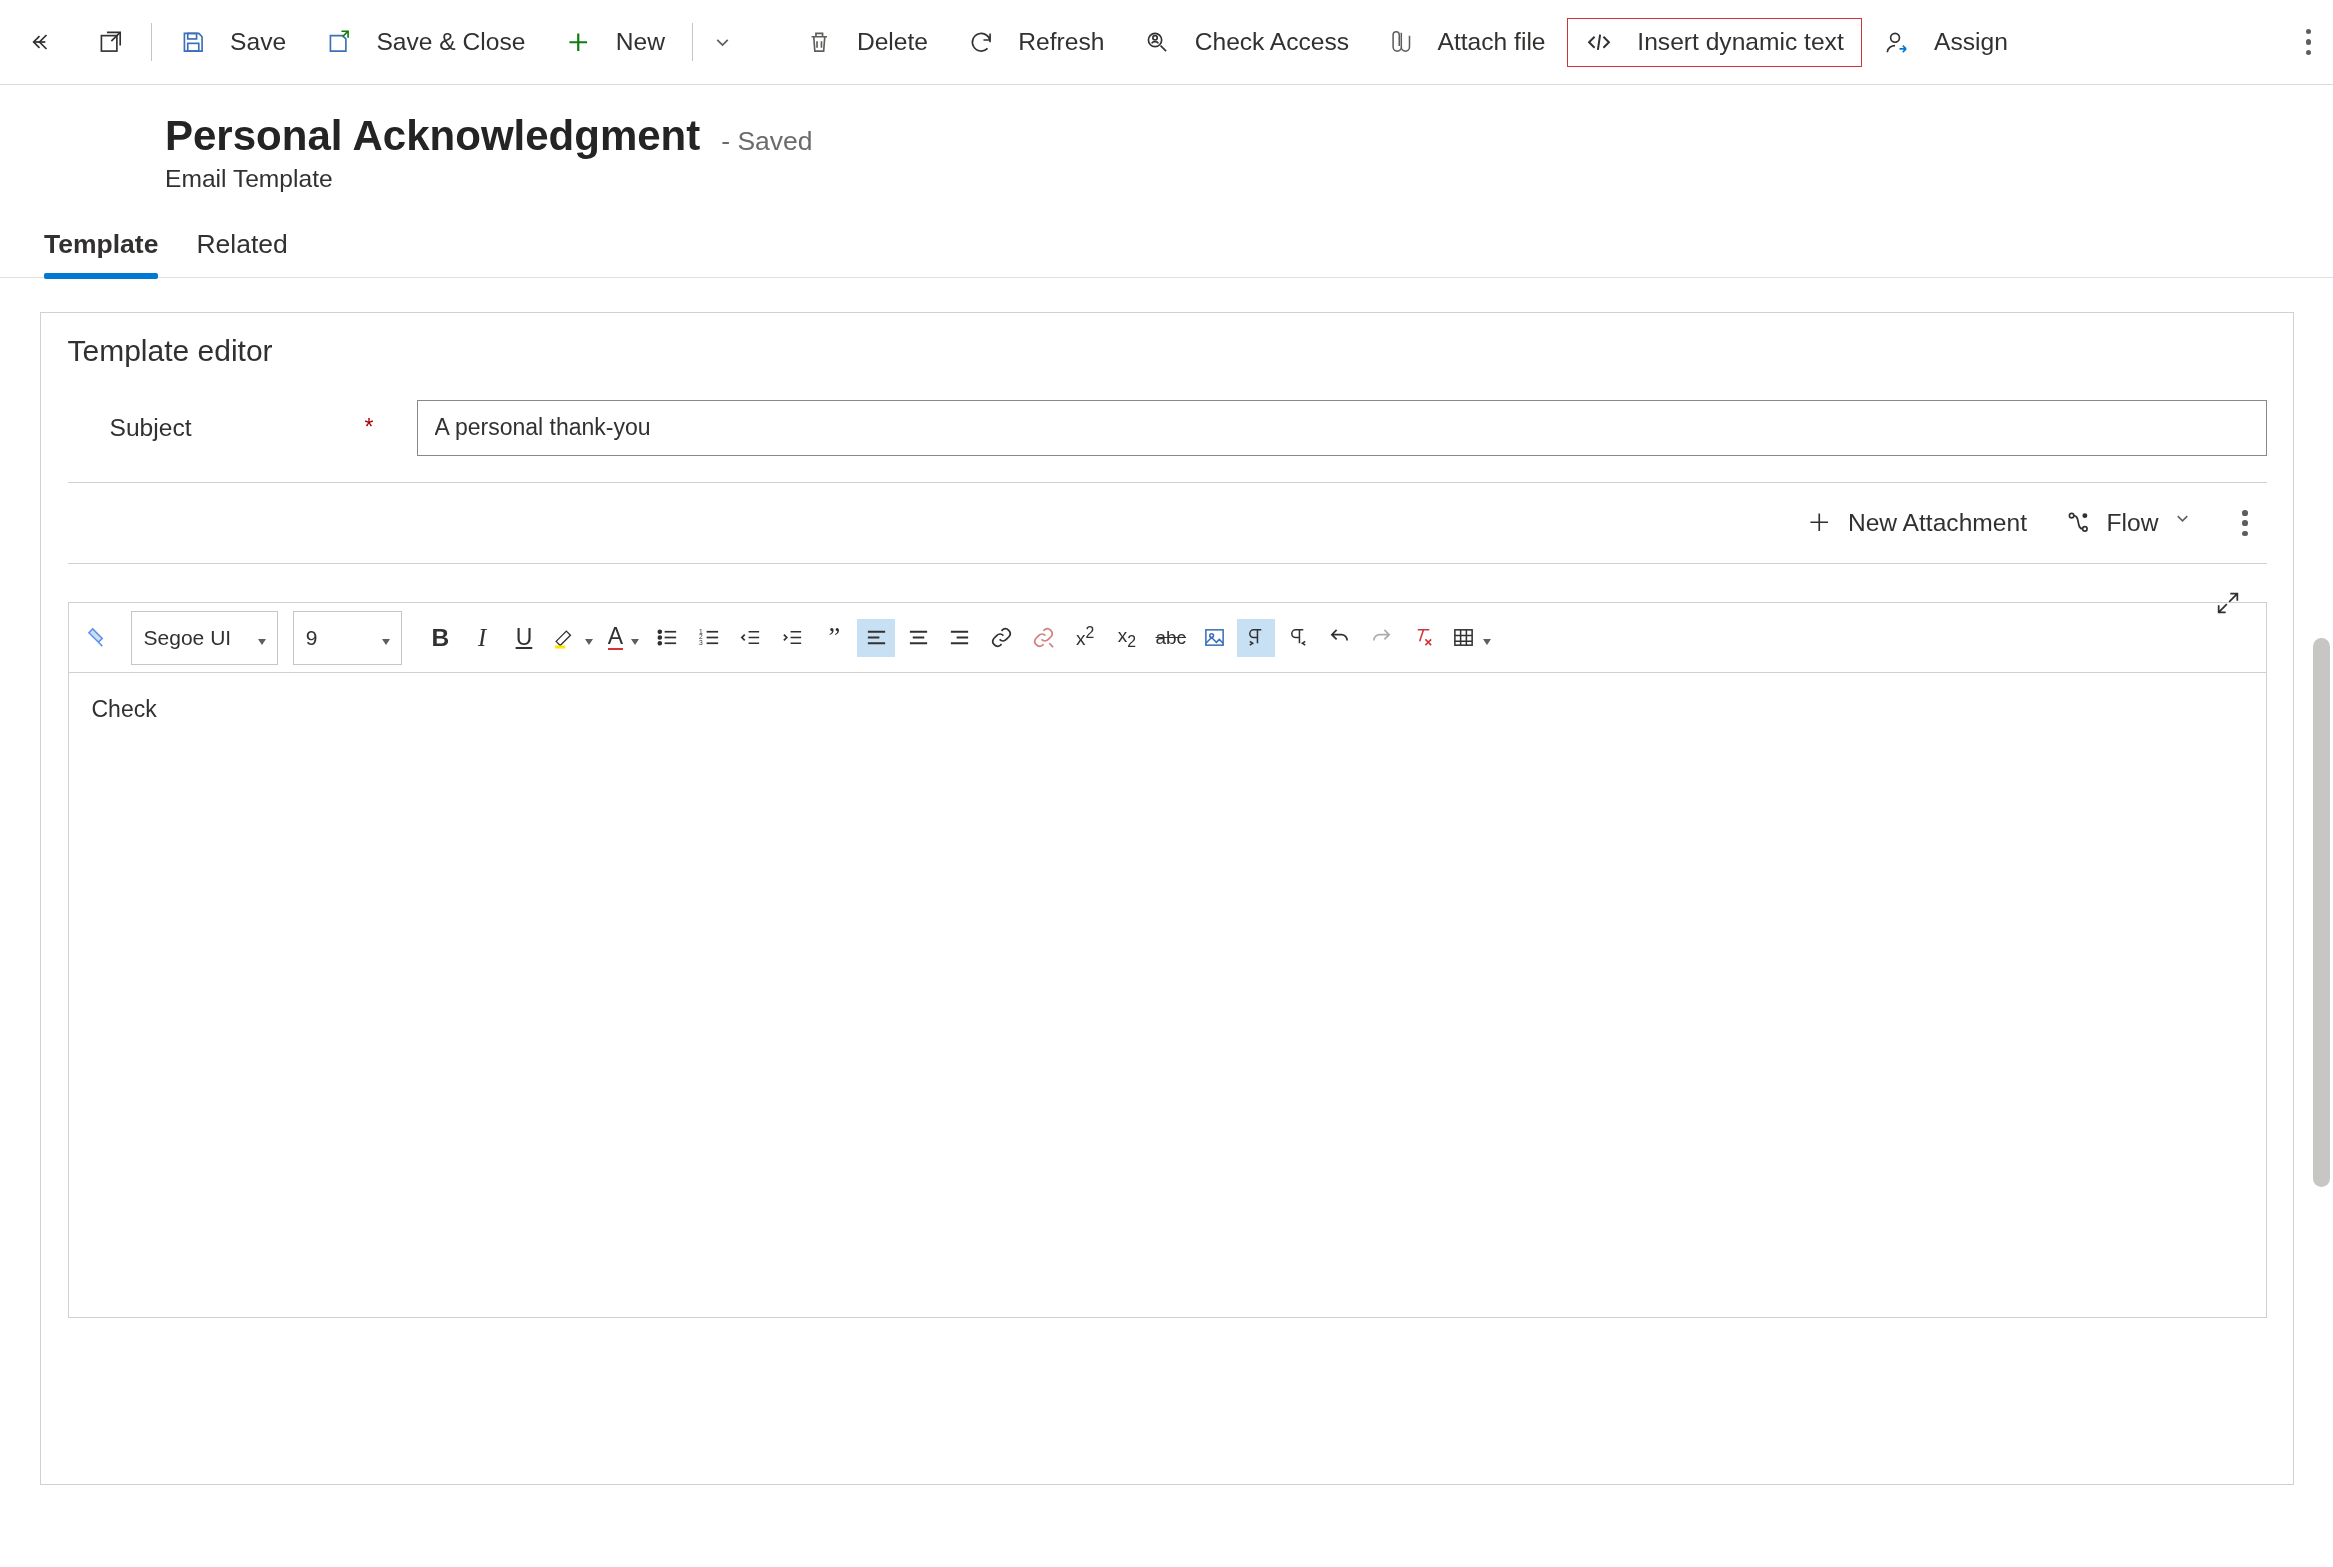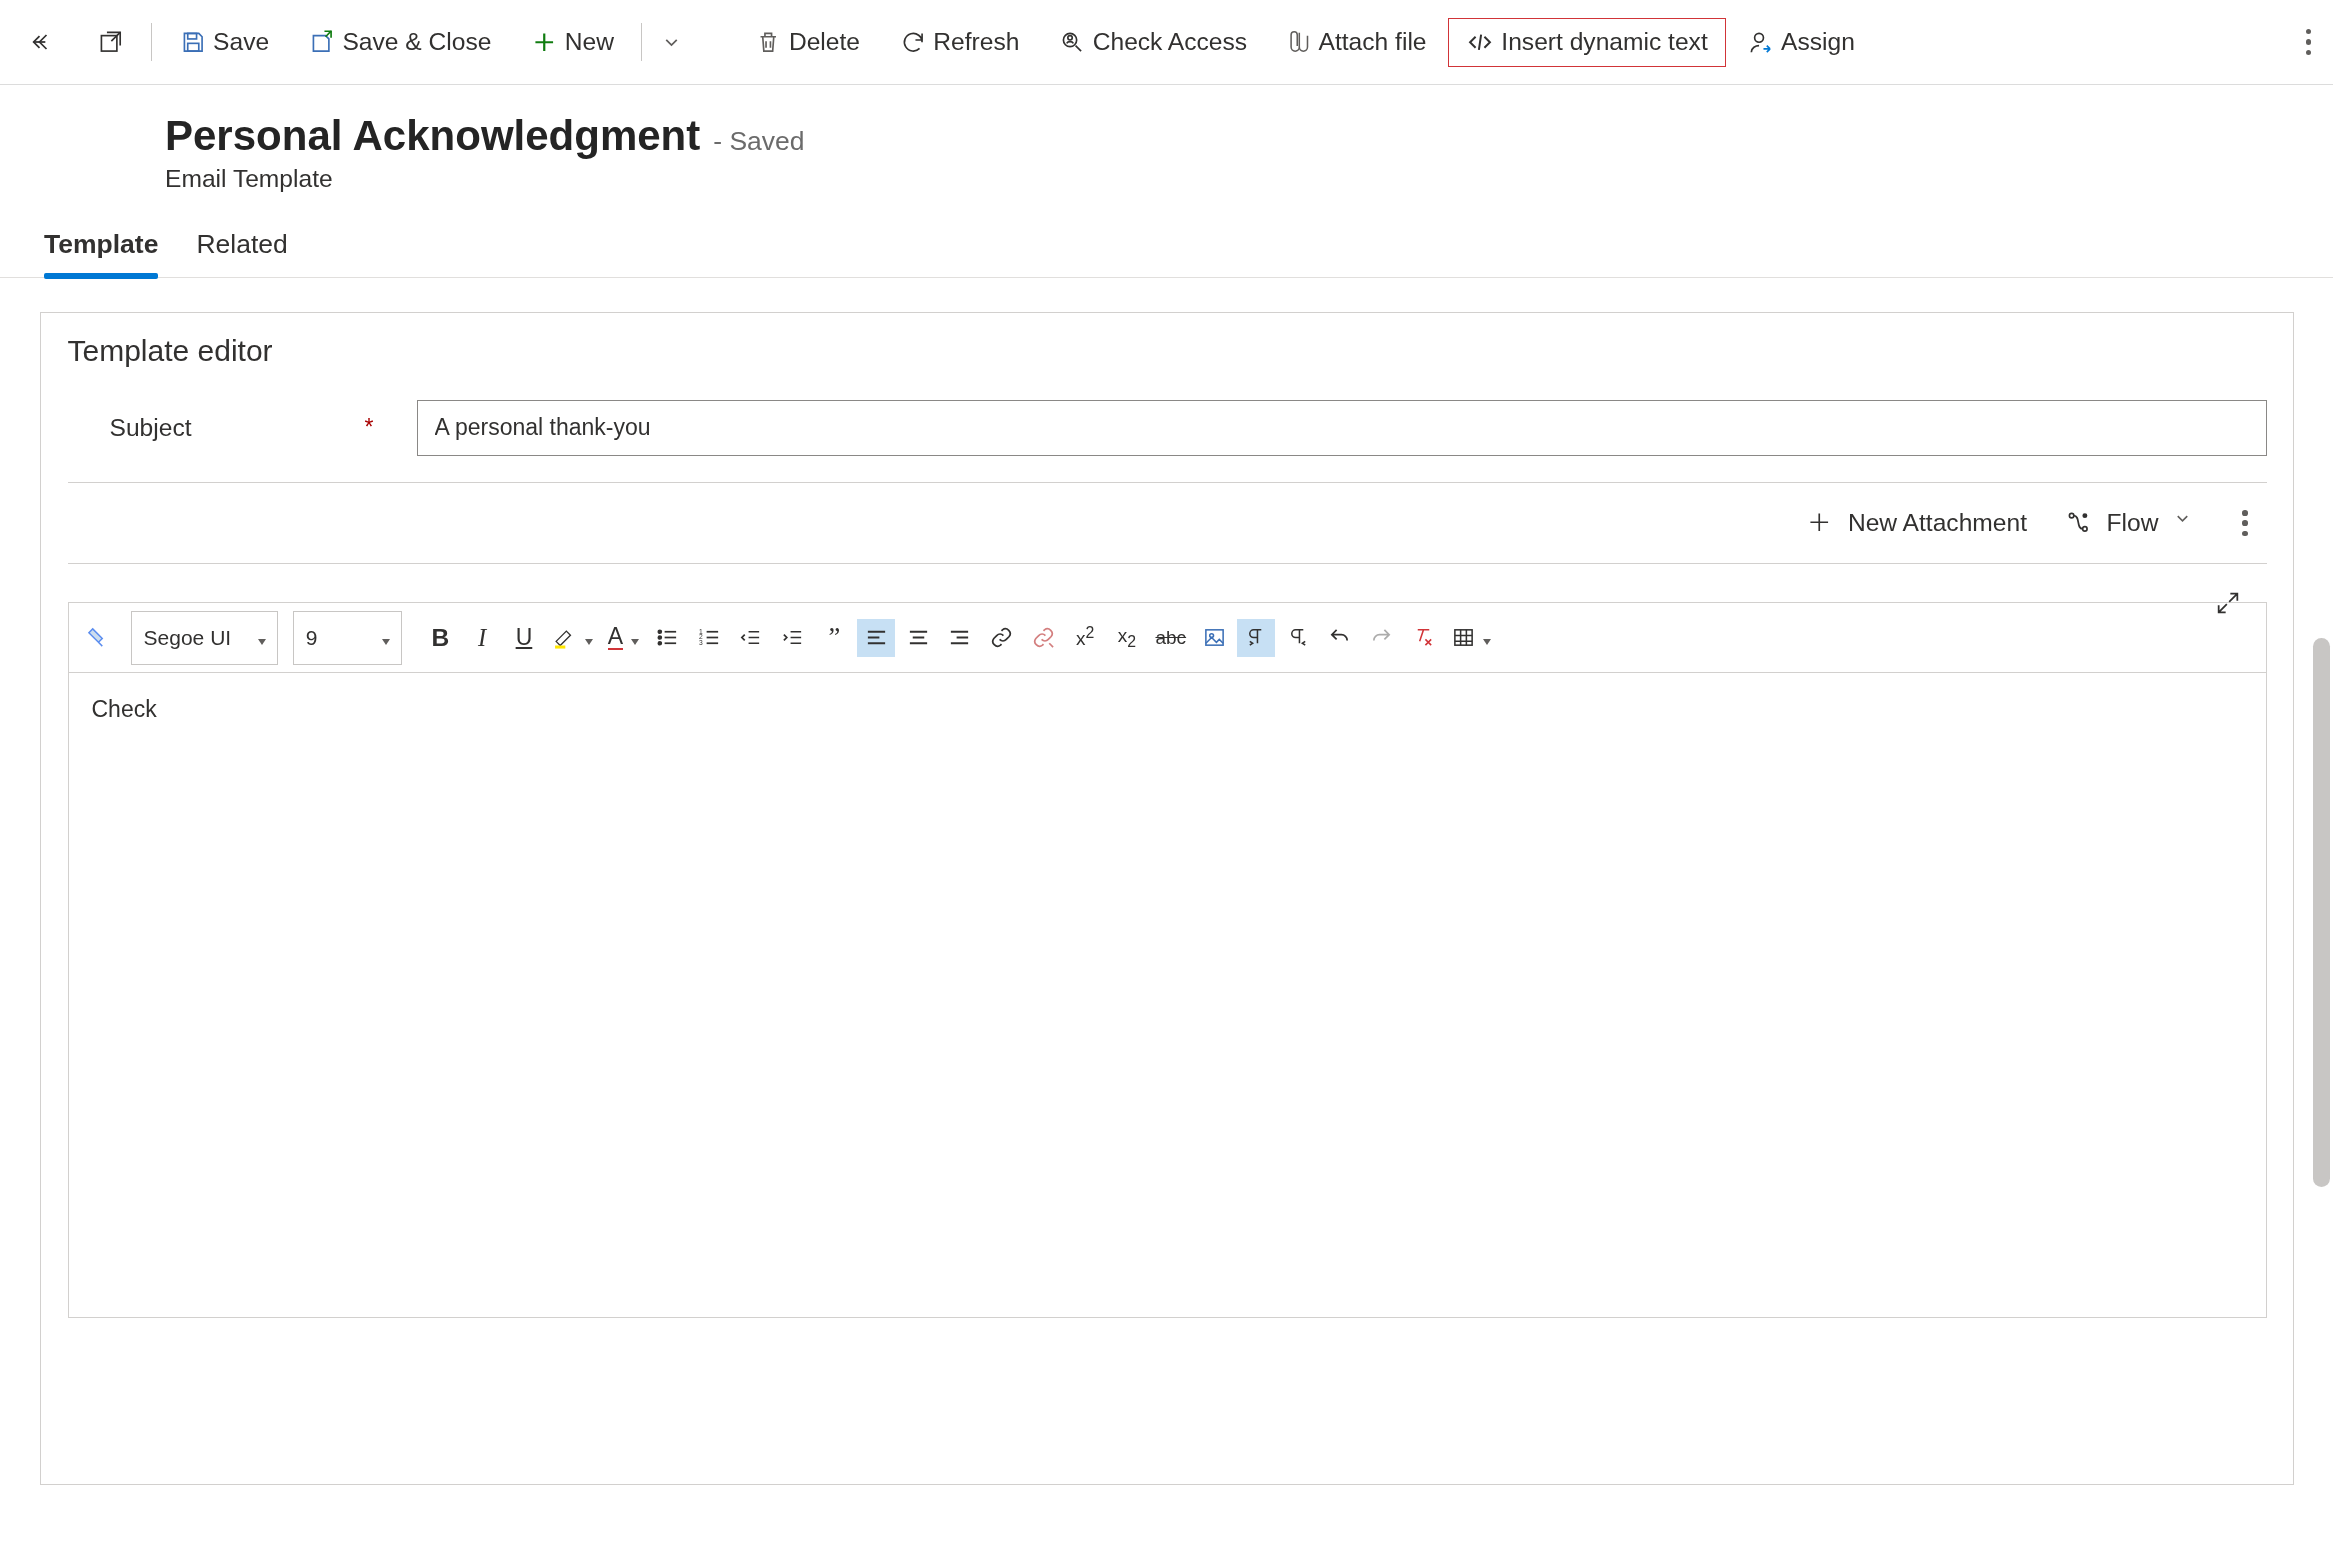--- a/index.html
+++ b/index.html
@@ -1,30 +1,30 @@
 <!DOCTYPE html>
 <html><head>
 <meta charset="utf-8">
 <style>
   * { box-sizing: border-box; }
   html, body { margin:0; padding:0; font-family: "Segoe UI", Arial, sans-serif; font-size:13.2px; color:#323130; background:#fff; }
   body { width:2334px; height:1567px; transform-origin: top left; }
   
   
   .cmdbar { display:flex; align-items:center; height:85px; border-bottom:0.9px solid #dcdcdc; padding:0 11.4px; gap:3.8px; font-size:24.6px; color:#323130; }
-  .cmd-btn { display:flex; align-items:center; gap:7px; padding:9.5px 17px; border:0.9px solid transparent; cursor:default; white-space:nowrap; }
+  .cmd-btn { display:flex; align-items:center; gap:24px; padding:9.5px 17px; border:0.9px solid transparent; cursor:default; white-space:nowrap; }
   .cmd-btn .ic { display:flex; align-items:center; justify-content:center; }
   .cmd-btn.highlight { border:1.9px solid #d13438; }
   .vdiv { width:0.9px; height:38px; background:#c8c6c4; margin:0 5.7px; }
   .more-chev { padding:5.7px 9.5px; }
   svg { display:block; }
   
   
   .page-header { padding:26.5px 44px 7.6px 165px; }
-  .title-row { display:flex; align-items:baseline; gap:13px; }
+  .title-row { display:flex; align-items:baseline; gap:21px; }
   .page-title { font-size:42px; font-weight:600; color:#242424; }
   .status-text { font-size:26.5px; color:#6b6b6b; font-weight:400; }
   .subtitle { font-size:24.6px; color:#323130; margin-top:5.7px; }
   
   
   .tabs { display:flex; gap:38px; padding:28px 44px 0 44px; border-bottom:1.9px solid #e1dfdd; }
   .tab { font-size:26.5px; padding-bottom:17px; position:relative; cursor:default; color:#323130;}
   .tab.active { font-weight:600; }
   .tab.active::after { content:""; position:absolute; left:0; right:0; bottom:-1.9px; height:5.7px; background:#0078d4; border-radius:1.9px; }
 

